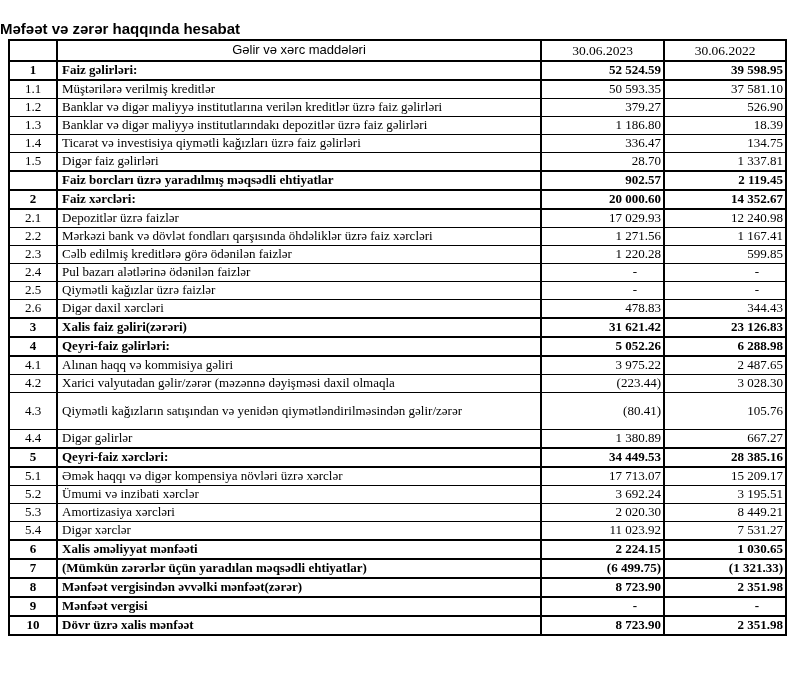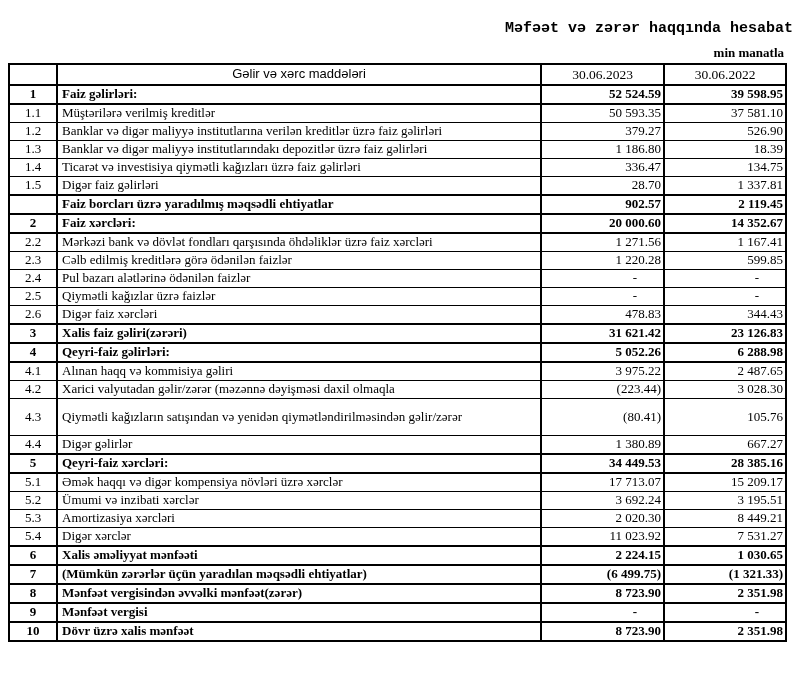--- a/index.html
+++ b/index.html
@@ -13,22 +13,22 @@
     overflow: hidden;
   }
   .page {
     position: relative;
     width: 793px;
     height: 682px;
     background: #ffffff;
   }
   .title {
     margin-top: 20px;
-    text-align: right;
-    font-family: Liberation Mono, monospace;
+    text-align: left;
+    font-family: Liberation Sans, sans-serif;
     font-weight: bold;
     font-size: 15px;
     letter-spacing: 0px;
   }
   .unit {
     margin-top: 8px;
     margin-right: 9px;
     text-align: right;
     font-family: "Liberation Serif", serif;
     font-weight: bold;
@@ -82,21 +82,20 @@
     border-top: 2px solid #000000;
     border-bottom: 2px solid #000000;
   }
   tr.tall td { height: 36px; }
 </style>
 </head>
 <body>
 
 <div class="page">
   <div class="title">Məfəət və zərər haqqında hesabat</div>
-  <div class="unit">min manatla</div>
 
   <table class="report">
     <colgroup>
       <col class="c-num">
       <col class="c-label">
       <col class="c-v1">
       <col class="c-v2">
     </colgroup>
     <thead>
       <tr>
@@ -149,20 +148,26 @@
           <td class="v2023">902.57</td>
           <td class="v2022">2 119.45</td>
         </tr>
         <tr class="bold">
           <td class="num">2</td>
           <td class="label">Faiz xərcləri:</td>
           <td class="v2023">20 000.60</td>
           <td class="v2022">14 352.67</td>
         </tr>
         <tr>
+          <td class="num">2.1</td>
+          <td class="label">Depozitlər üzrə faizlər</td>
+          <td class="v2023">17 029.93</td>
+          <td class="v2022">12 240.98</td>
+        </tr>
+        <tr>
           <td class="num">2.2</td>
           <td class="label">Mərkəzi bank və dövlət fondları qarşısında öhdəliklər üzrə faiz xərcləri</td>
           <td class="v2023">1 271.56</td>
           <td class="v2022">1 167.41</td>
         </tr>
         <tr>
           <td class="num">2.3</td>
           <td class="label">Cəlb edilmiş kreditlərə görə ödənilən faizlər</td>
           <td class="v2023">1 220.28</td>
           <td class="v2022">599.85</td>
@@ -174,21 +179,21 @@
           <td class="v2022 dash">-</td>
         </tr>
         <tr>
           <td class="num">2.5</td>
           <td class="label">Qiymətli kağızlar üzrə faizlər</td>
           <td class="v2023 dash">-</td>
           <td class="v2022 dash">-</td>
         </tr>
         <tr>
           <td class="num">2.6</td>
-          <td class="label">Digər faiz xərcləri</td>
+          <td class="label">Digər daxil xərcləri</td>
           <td class="v2023">478.83</td>
           <td class="v2022">344.43</td>
         </tr>
         <tr class="bold">
           <td class="num">3</td>
           <td class="label">Xalis faiz gəliri(zərəri)</td>
           <td class="v2023">31 621.42</td>
           <td class="v2022">23 126.83</td>
         </tr>
         <tr class="bold">

